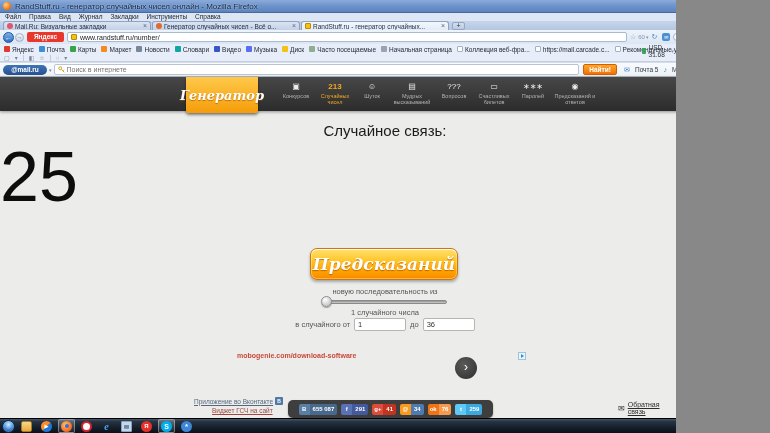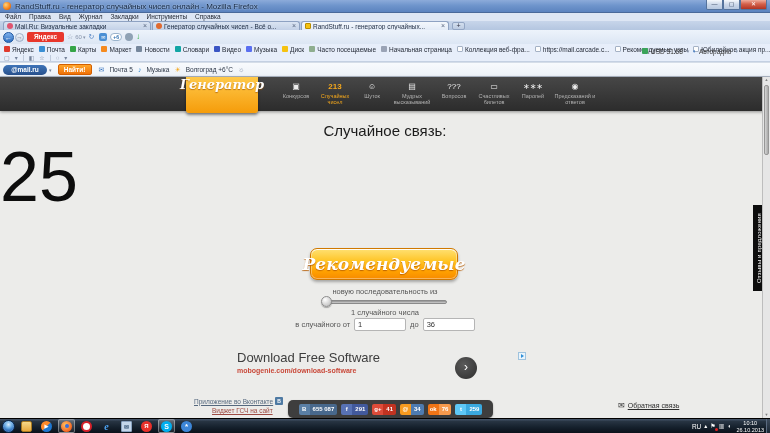--- a/index.html
+++ b/index.html
@@ -1,17 +1,17 @@
 <!DOCTYPE html>
 <html><head>
 <meta charset="utf-8">
 <style>
   *{margin:0;padding:0;box-sizing:border-box}
   body{background:#888}
-  #root{position:relative;width:770px;height:433px;font-family:"Liberation Sans",sans-serif;overflow:hidden;background:#ececea}
+  #root{position:relative;width:676px;height:433px;font-family:"Liberation Sans",sans-serif;overflow:hidden;background:#ececea}
 
   
   .titlebar{position:absolute;left:0;top:0;width:770px;height:13px;background:linear-gradient(180deg,#8cabda 0%,#6f95cc 45%,#5b83bf 100%);border-bottom:1px solid #49699a;display:flex;align-items:center}
   .ff-ico{width:8px;height:8px;border-radius:50%;background:radial-gradient(circle at 35% 35%,#ffd27a,#f57f17 60%,#c45500);margin:0 4px 0 3px;flex:0 0 8px}
   .wtitle{font-size:8px;color:#0f2440;text-shadow:0 0 2px rgba(255,255,255,.75);flex:1;white-space:nowrap;overflow:hidden}
   .winbtns{display:flex;margin-right:3px;align-self:flex-start}
   .wbtn{width:17px;height:10px;font-size:6px;line-height:9px;text-align:center;color:#23344f;background:linear-gradient(#f6f9fc,#ccd8e9 50%,#b7c8de);border:1px solid #55739c;border-top:none;border-radius:0 0 2px 2px}
   .wbtn.close{width:27px;background:linear-gradient(#efae9e,#d4614a 45%,#b03524);color:#fff}
 
   .menubar{position:absolute;left:0;top:13px;width:770px;height:8px;background:#dde6f4;display:flex;gap:8px;align-items:center;padding-left:5px}
@@ -64,21 +64,21 @@
   .mrdd{font-size:5px;color:#76839a;margin:0 2px}
   .mrsearch{width:546px;height:11px;background:#fff;border:1px solid #b9c5d4;border-radius:2px;display:flex;align-items:center;padding:0 3px;gap:2px}
   .mrsearch input{flex:1;border:none;outline:none;font-size:7px;color:#445;background:transparent;font-family:inherit}
   .findbtn{margin-left:4px;width:34px;height:11px;background:linear-gradient(#ffa62b,#ef7108);border:1px solid #d35f00;border-radius:2px;color:#fff;font-size:6.5px;font-weight:bold;text-align:center;line-height:10px;flex:0 0 34px}
   .mr-right{display:flex;align-items:center;gap:5px;margin-left:7px;font-size:6.5px;color:#2c3646;white-space:nowrap}
   .mi{font-size:7px}
   .mi.env{color:#3a76c0}.mi.note{color:#3a8fd4}.mi.sun{color:#f5a81c}.mi.gear{color:#8794aa}
 
   
   .siteheader{position:absolute;left:0;top:77px;width:770px;height:34px;background:linear-gradient(#474747,#2c2c2c);box-shadow:0 1px 3px rgba(0,0,0,.4)}
-  .ribbon{position:absolute;left:186px;top:0;width:72px;height:36px;background:linear-gradient(#ffc94a,#f59c0a);border-radius:0 0 3px 3px;box-shadow:0 2px 3px rgba(0,0,0,.45);display:flex;justify-content:center}
+  .ribbon{position:absolute;left:186px;top:0;width:72px;height:36px;background:linear-gradient(#ffc94a,#f59c0a);border-radius:0 0 3px 3px;box-shadow:0 2px 3px rgba(0,0,0,.45);display:flex;align-items:center;justify-content:center}
   .ribbon span{font-family:"DejaVu Serif",serif;font-style:italic;font-weight:bold;font-size:13px;color:#fff;text-shadow:0 1px 1px rgba(150,80,0,.65)}
   .sitenav{position:absolute;left:277px;top:4px;display:flex}
   .snav{text-align:center}
   .w38{width:38px}.w40{width:40px}.w34{width:34px}.w46{width:46px}.w42{width:42px}.w36{width:36px}.w48{width:48px}
   .sicon{height:11px;font-size:8px;line-height:11px;color:#ededed}
   .slabel{font-size:5.5px;line-height:6px;color:#b2b2b2;margin-top:1px}
   .snav.active .sicon{color:#f5a81c;font-weight:bold}
   .snav.active .slabel{color:#f5a81c}
 
   
@@ -194,20 +194,24 @@
       <span class="tlabel">RandStuff.ru - генератор случайных...</span>
       <span class="tclose">×</span>
     </div>
     <div class="newtab">+</div>
   </div>
 
   <div class="navbar">
     <div class="navbtn-back">←</div>
     <div class="navbtn-fwd">→</div>
     <div class="ybtn">Яндекс</div>
+    <div class="urlbox">
+      <span class="urlfav"></span>
+      <input class="urlinput" value="www.randstuff.ru/number/" style="">
+    </div>
     <span class="nav-ico">☆</span>
     <span class="counter60">60</span>
     <span class="ddown">▾</span>
     <span class="nav-ico refresh">↻</span>
     <div class="extbox">
       <span class="ext-mail">✉</span>
       <span class="ext-cloud">+6</span>
       <span class="ext-person"></span>
       <span class="ext-down">↓</span>
     </div>
@@ -293,20 +297,27 @@
     <span>USD 31.68</span>
     <span class="ddown">▾</span>
     <span class="spk">◖</span>
     <span>Авторадио</span>
     <span class="ddown">▾</span>
   </div>
 
   <div class="mailrubar">
     <div class="mrlogo">@mail.ru</div>
     <span class="mrdd">▾</span>
+    <div class="mrsearch">
+      <svg width="7" height="7" viewBox="0 0 10 10">
+          <circle cx="3.2" cy="3.2" r="2.1" fill="none" stroke="#d4a017" stroke-width="1.4"></circle>
+          <path d="M5 5 L9 9 M7.2 7.2 L8.8 5.8" stroke="#d4a017" stroke-width="1.3" fill="none"></path>
+        </svg>
+      <input placeholder="Поиск в интернете" style="">
+    </div>
     <div class="findbtn">Найти!</div>
     <div class="mr-right">
       <span class="mi env">✉</span>
       <span>Почта 5</span>
       <span class="mi note">♪</span>
       <span>Музыка</span>
       <span class="mi sun">☀</span>
       <span>Волгоград +6°C</span>
       <span class="mi gear">☼</span>
     </div>
@@ -348,37 +359,36 @@
       </div>
     </div>
     <div class="ribbon">
         <span>Генератор</span>
       </div>
   </div>
 
   <div class="heading">Случайное связь:</div>
   <div class="bignum">25</div>
   <div class="genbtn">
-      <span>Рекомендуемые</span>
+      <span>Предсказаний</span>
     </div>
   <div class="seqlabel">новую последовательность из</div>
   <div class="slider">
     <div class="track"></div>
     <div class="handle"></div>
   </div>
   <div class="seqcount">1 случайного числа</div>
   <div class="rangerow">
     <span>в случайного от</span>
     <input class="rangeinput" value="1" style="">
     <span>до</span>
     <input class="rangeinput" value="36" style="">
   </div>
 
   <div class="ad">
-    <div class="adtitle">Download Free Software</div>
     <div class="adurl">mobogenie.com/download-software</div>
   </div>
   <div class="adarrow">›</div>
   <div class="adchoices">
       <i></i>
     </div>
 
   <div class="flink1">
     <span class="txt">Приложение во Вконтакте</span>
     <span class="vkbadge">B</span>

